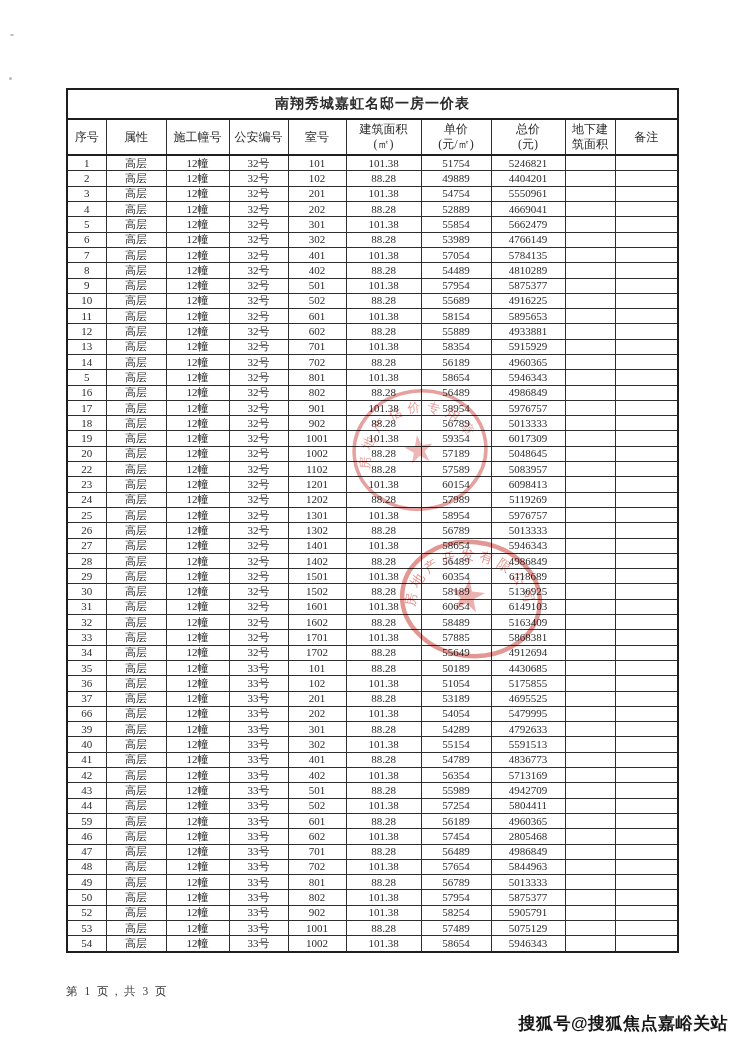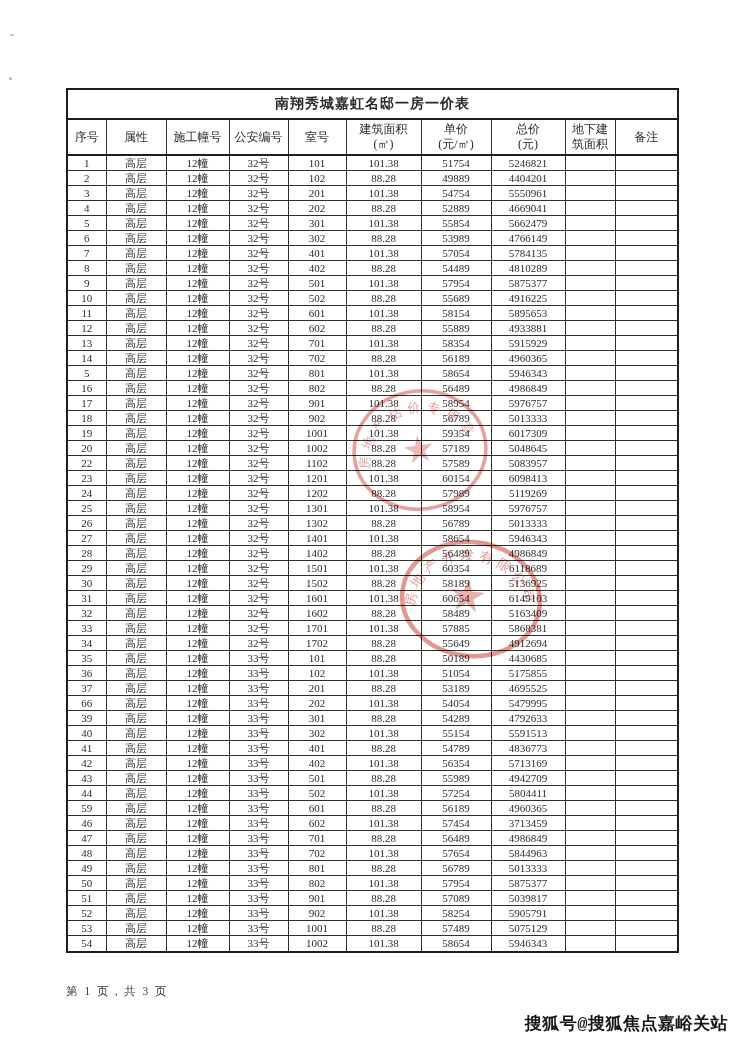--- a/index.html
+++ b/index.html
@@ -66,21 +66,21 @@
     position:absolute;
     left:66px;width:611px;top:984px;
     text-align:left;
     font-size:11.5px;
     letter-spacing:2px;
     color:#3a3a3a;
   }
   .watermark{
     position:absolute;
     right:12px;top:1012px;
-    font-family:Liberation Mono, monospace;
+    font-family:Liberation Sans, sans-serif;
     font-size:17px;
     font-weight:bold;
     letter-spacing:0.5px;
     color:#161616;
     text-shadow:0 1px 0 #ffffff, 0 -1px 0 rgba(255,255,255,.7);
   }
 </style>
 </head>
 <body style="--stamp-color: #cf4a45;">
 
@@ -652,21 +652,21 @@
           <td></td>
         </tr>
         <tr>
           <td>46</td>
           <td>高层</td>
           <td>12幢</td>
           <td>33号</td>
           <td>602</td>
           <td>101.38</td>
           <td>57454</td>
-          <td>3713459</td>
+          <td>2805468</td>
           <td></td>
           <td></td>
         </tr>
         <tr>
           <td>47</td>
           <td>高层</td>
           <td>12幢</td>
           <td>33号</td>
           <td>701</td>
           <td>88.28</td>
@@ -701,32 +701,20 @@
         </tr>
         <tr>
           <td>50</td>
           <td>高层</td>
           <td>12幢</td>
           <td>33号</td>
           <td>802</td>
           <td>101.38</td>
           <td>57954</td>
           <td>5875377</td>
-          <td></td>
-          <td></td>
-        </tr>
-        <tr>
-          <td>51</td>
-          <td>高层</td>
-          <td>12幢</td>
-          <td>33号</td>
-          <td>901</td>
-          <td>88.28</td>
-          <td>57089</td>
-          <td>5039817</td>
           <td></td>
           <td></td>
         </tr>
         <tr>
           <td>52</td>
           <td>高层</td>
           <td>12幢</td>
           <td>33号</td>
           <td>902</td>
           <td>101.38</td>

